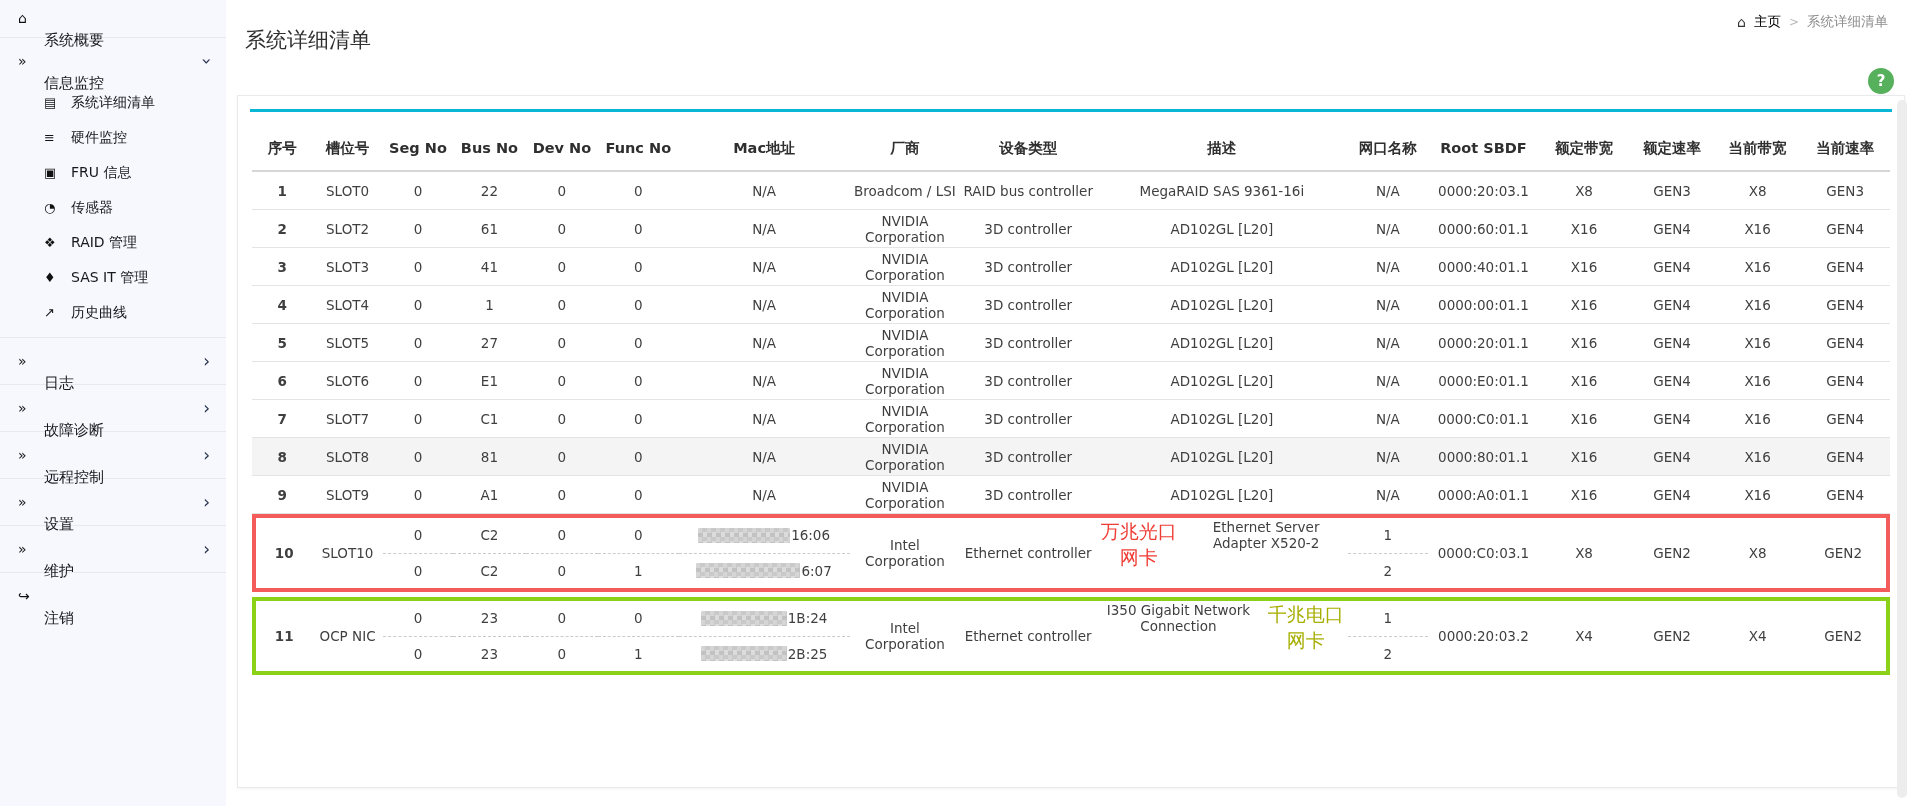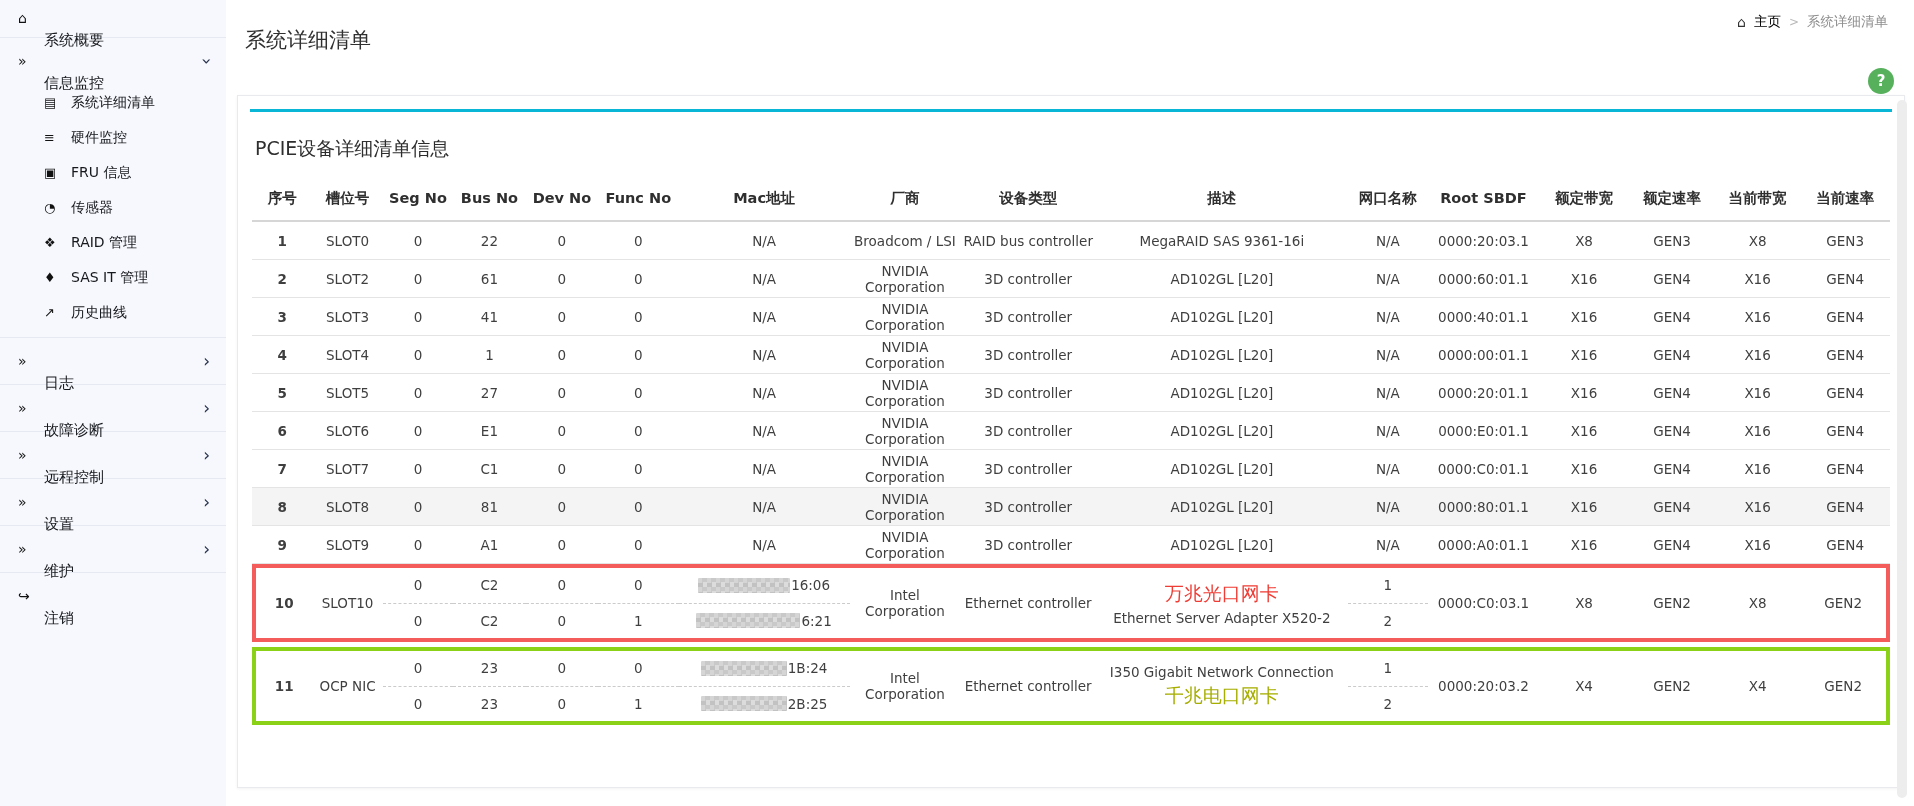--- a/index.html
+++ b/index.html
@@ -51,21 +51,21 @@
   tr.nic td{border-top:4px solid var(--oc);border-bottom:4px solid var(--oc);height:70px;padding:0;}
   tr.nic td:first-child{border-left:4px solid var(--oc);}
   tr.nic td:last-child{border-right:4px solid var(--oc);}
   tr.gap td{height:5px;border:none;padding:0;}
   .stack{display:flex;flex-direction:column;height:70px;}
   .stack .line{flex:1;display:flex;align-items:center;justify-content:center;gap:1px;}
   .stack .line:first-child{border-bottom:1px dashed #cbcbcb;}
   .redact{display:inline-block;height:15px;border-radius:1px;
           background:conic-gradient(#c9c9c9 25%,#dcdcdc 0 50%,#c2c2c2 0 75%,#d5d5d5 0);
           background-size:9px 9px;}
-  .desc-stack{display:flex;flex-direction:column;justify-content:center;height:68px;gap:3px;}
+  .desc-stack{display:flex;flex-direction:row;justify-content:center;height:68px;gap:3px;}
   .annotation{font-size:19px;}
 </style>
 </head>
 <body>
 
 <div class="screen">
   <div class="sidebar" id="sidebar">
       <div class="side-top">
         <span class="icon">⌂</span>
         <span class="lbl">系统概要</span>
@@ -150,21 +150,20 @@
       <span class="bc-home-icon">⌂</span>
       <a>主页</a>
       <span class="sep">&gt;</span>
       <span class="cur">系统详细清单</span>
     </div>
 
     <div class="help-btn">?</div>
 
     <div class="card">
       <div class="tab-underline"></div>
-      <div class="panel-heading">PCIE设备详细清单信息</div>
       <table class="pcie">
         <colgroup>
           <col style="width:60px">
             <col style="width:70px">
             <col style="width:70px">
             <col style="width:72px">
           <col style="width:72px">
             <col style="width:80px">
             <col style="width:170px">
             <col style="width:110px">
@@ -388,21 +387,21 @@
                 </div>
               </td>
               <td>
                 <div class="stack">
                   <div class="line">
                     <span class="redact" style="width: 92px;"></span>
                     <span>16:06</span>
                   </div>
                   <div class="line">
                     <span class="redact" style="width: 104px;"></span>
-                    <span>6:21</span>
+                    <span>6:07</span>
                   </div>
                 </div>
               </td>
               <td>Intel Corporation</td>
               <td>Ethernet controller</td>
               <td>
                 <div class="desc-stack">
                   <div class="annotation" style="color: rgb(239, 60, 52);">万兆光口网卡</div>
                   <div>Ethernet Server Adapter X520-2</div>
                 </div>

